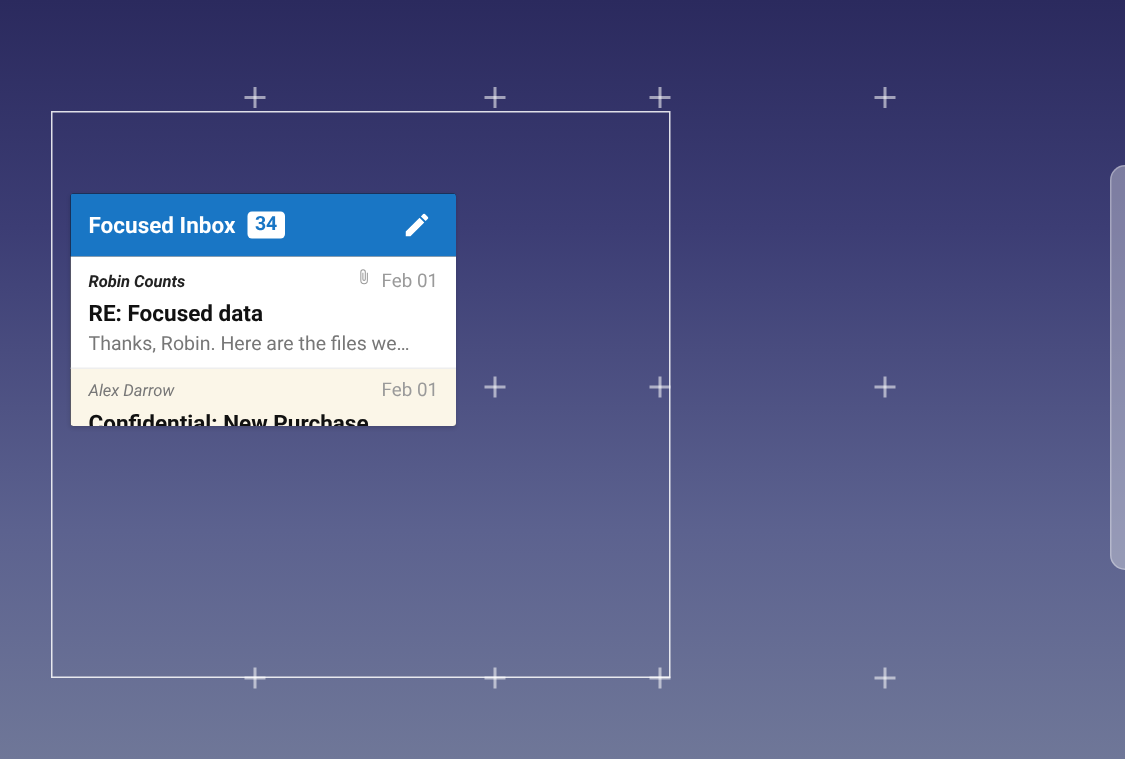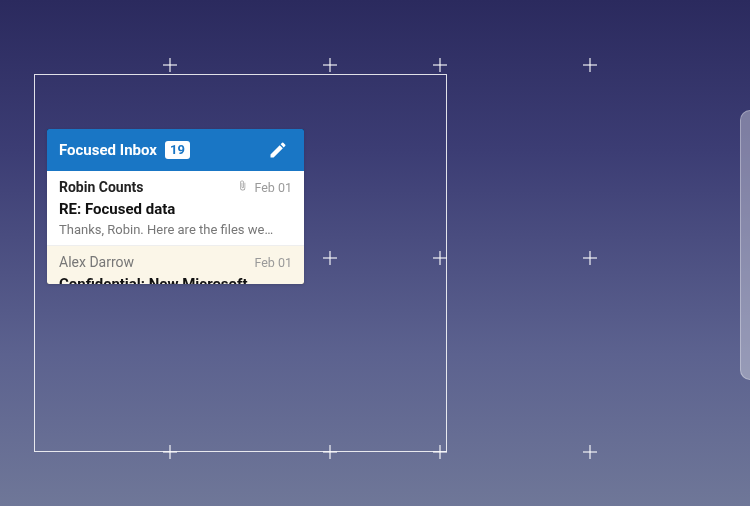--- a/index.html
+++ b/index.html
@@ -83,21 +83,21 @@
     font-size: 13px;
     line-height: 1.35;
   }
   .msg.unread { background: #fff; }
   .msg.read   { background: #fbf6e8; }
   .msg-top {
     display: flex;
     align-items: baseline;
     gap: 6px;
   }
-  .msg-sender { flex: 1; color: #222; font-weight: 700; font-size: 14px; }
+  .msg-sender { flex: 1; color: #222; font-weight: 700; font-size: 11px; font-style: italic; }
   .msg.read .msg-sender { font-weight: 400; color: #777; }
   .msg-attach { color: #9a9a9a; font-size: 13px; }
   .msg-date { color: #9a9a9a; font-size: 12.5px; }
   .msg-subject {
     font-size: 15px;
     font-weight: 700;
     color: #111;
     margin-top: 2px;
     white-space: nowrap; overflow: hidden; text-overflow: ellipsis;
   }
@@ -136,21 +136,21 @@
     <div class="plus" style="left: 323px; top: 445px;"></div>
     <div class="plus" style="left: 433px; top: 445px;"></div>
     <div class="plus" style="left: 583px; top: 445px;"></div>
   </div>
 
 <div class="bounding-box"></div>
 
 <div class="widget">
   <div class="widget-header">
     <span class="widget-title">Focused Inbox</span>
-    <span class="badge">19</span>
+    <span class="badge">34</span>
     <span class="header-spacer"></span>
     <button class="compose-btn" aria-label="Compose">
       <svg viewBox="0 0 24 24">
         <path d="M3 17.25V21h3.75L17.81 9.94l-3.75-3.75L3 17.25zM20.71 7.04a1 1 0 0 0 0-1.41l-2.34-2.34a1 1 0 0 0-1.41 0l-1.83 1.83 3.75 3.75 1.83-1.83z"></path>
       </svg>
     </button>
   </div>
 
   <div class="msg unread">
     <div class="msg-top">
@@ -164,17 +164,17 @@
     </div>
     <div class="msg-subject">RE: Focused data</div>
     <div class="msg-preview">Thanks, Robin. Here are the files we…</div>
   </div>
 
   <div class="msg read">
     <div class="msg-top">
       <span class="msg-sender">Alex Darrow</span>
       <span class="msg-date">Feb 01</span>
     </div>
-    <div class="msg-subject">Confidential: New Microsoft</div>
+    <div class="msg-subject">Confidential: New Purchase</div>
   </div>
 </div>
 
 <div class="edge-tab"></div>
 
 </body></html>

